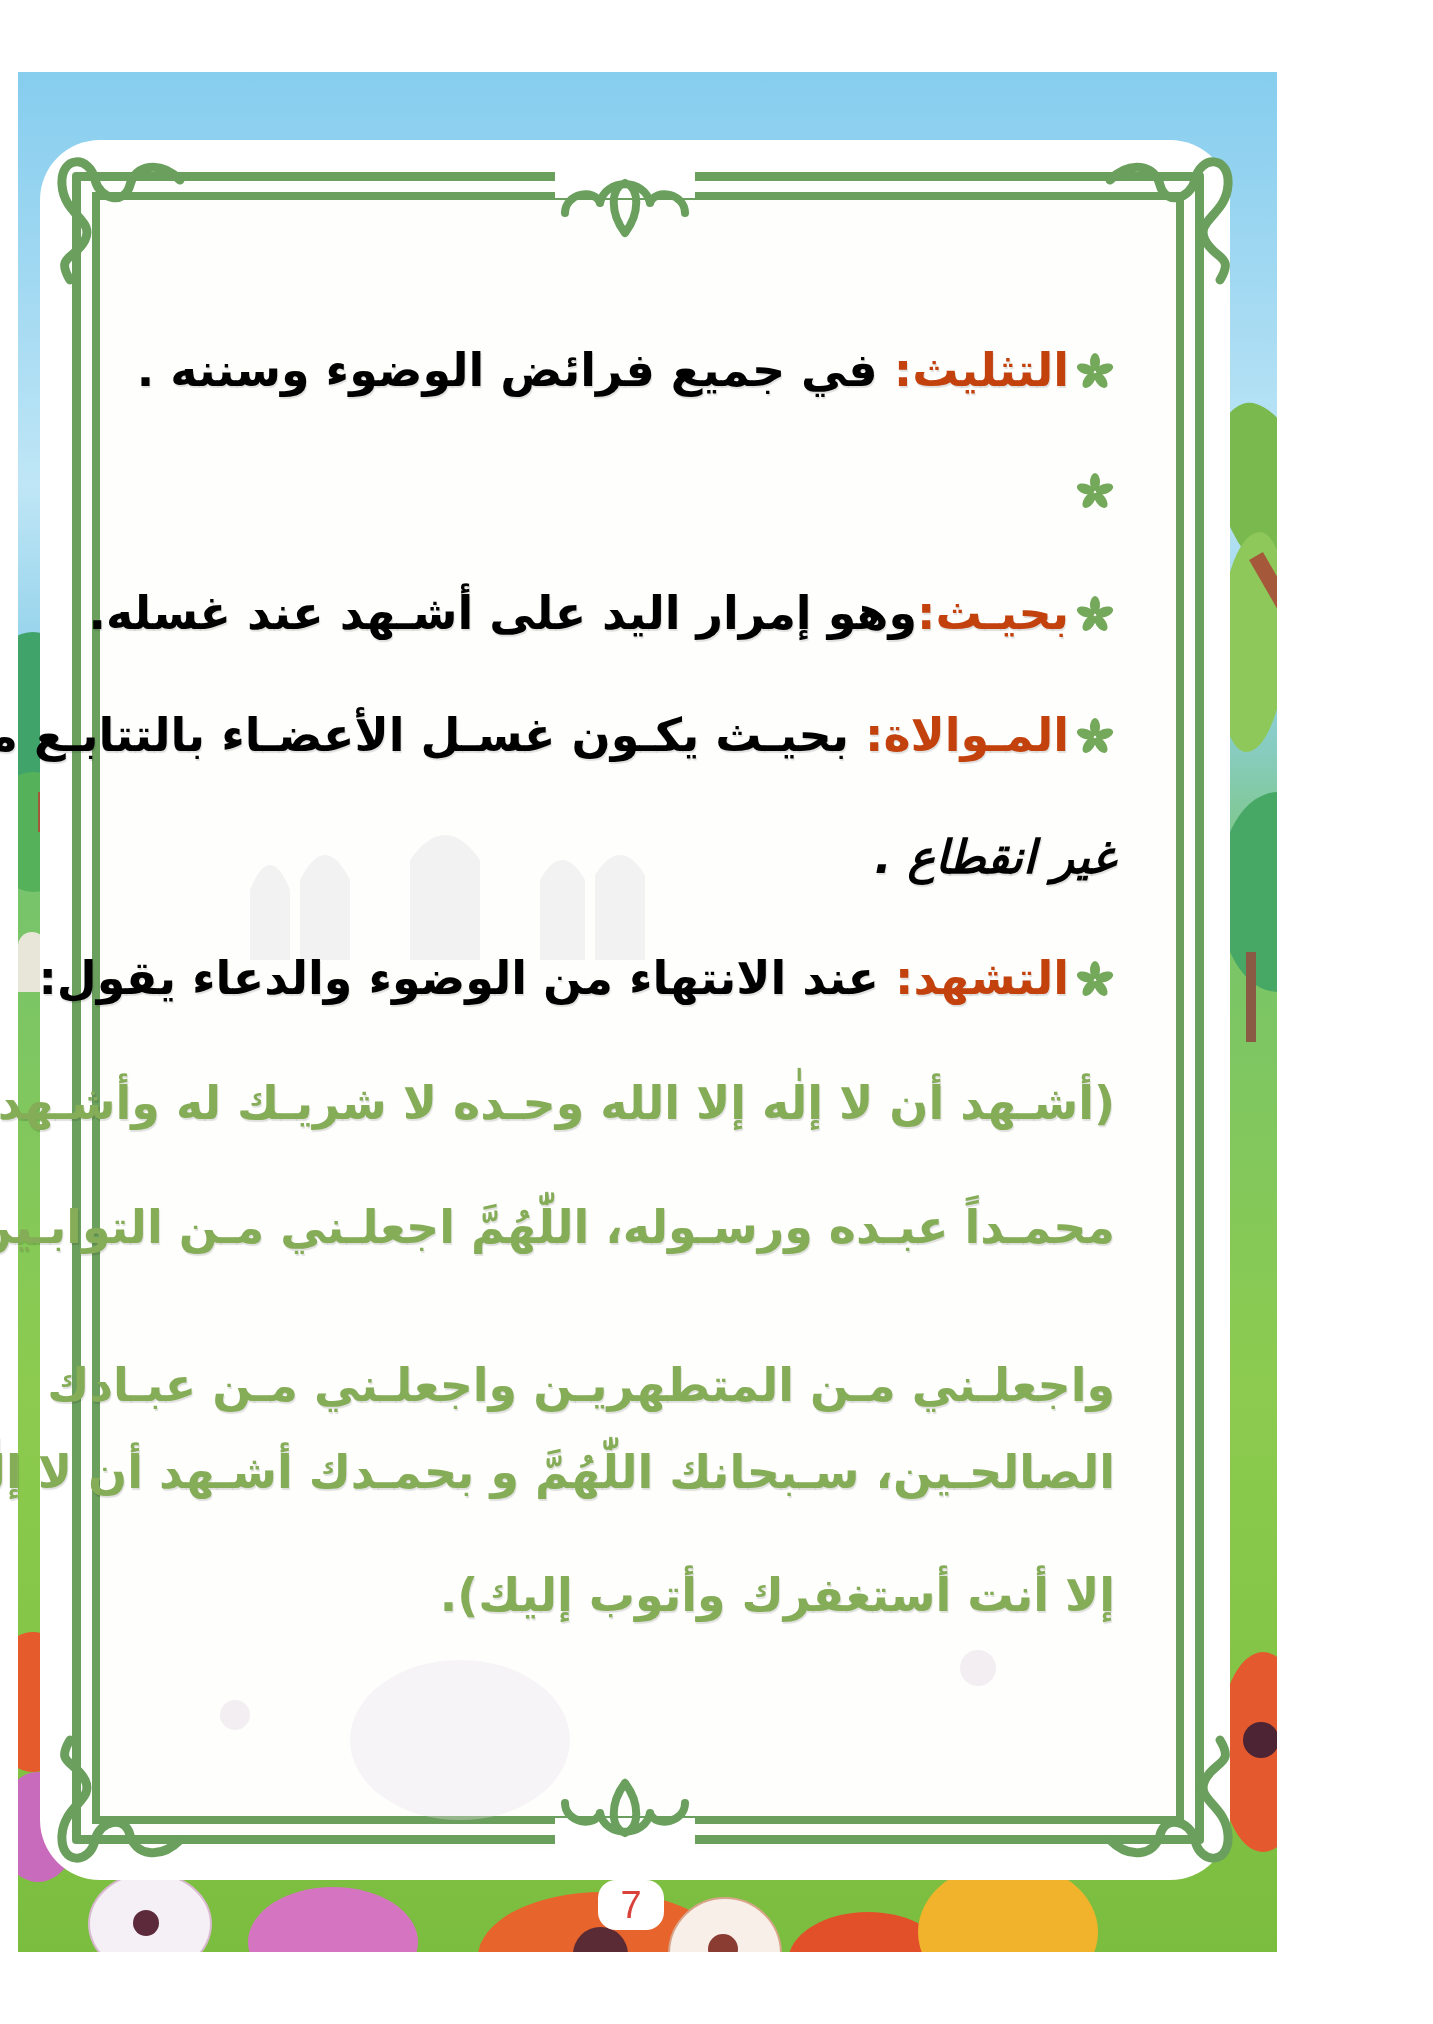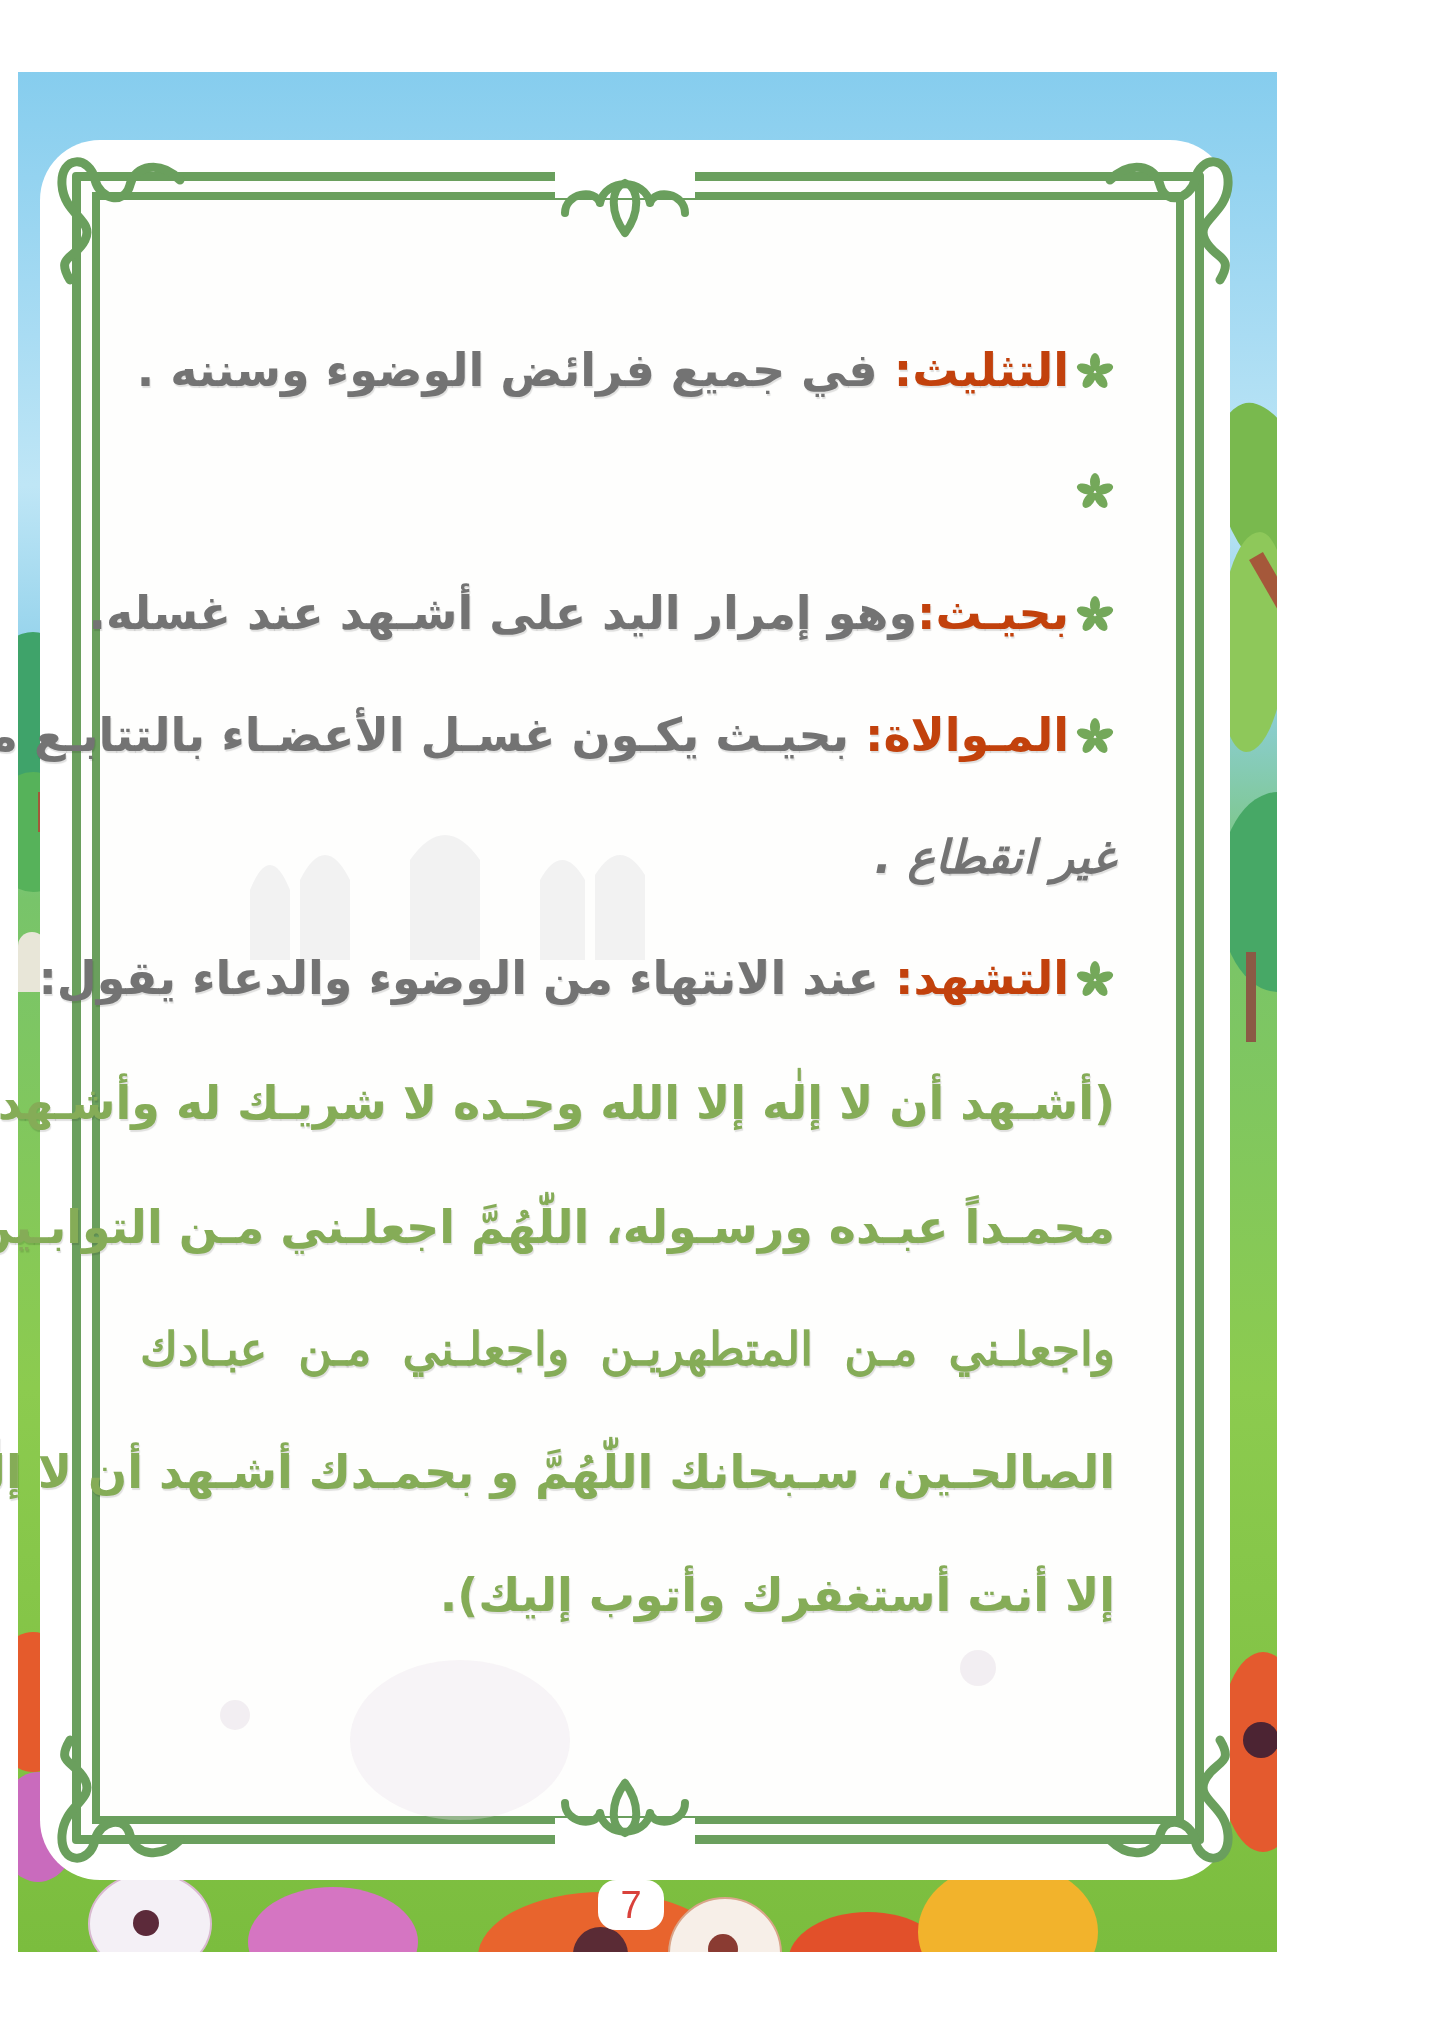--- a/index.html
+++ b/index.html
@@ -39,21 +39,21 @@
 
   .content { position: absolute; left: 140px; top: 340px; width: 975px; direction: rtl; }
   .line {
     position: absolute; right: 0; white-space: nowrap; text-align: right;
     font-family: "DejaVu Sans", sans-serif; font-weight: bold; font-size: 46px; line-height: 60px;
     text-shadow: 1px 2px 1px rgba(0,0,0,.12);
   }
   .line.justify { left: 0; text-align: justify; text-align-last: justify; }
   .bullet { display: inline-block; width: 40px; height: 40px; vertical-align: -6px; margin-left: 6px; }
   .term { color: #c2410c; }
-  .body-text { color: #737373; }
+  .body-text { color: #000000; }
   .dua-text { color: #85ac57; }
 
   .page-number {
     position: absolute; left: 598px; top: 1880px; width: 66px; height: 50px;
     background: #ffffff; border-radius: 18px; text-align: center;
     font-family: "Liberation Sans", sans-serif; font-size: 38px; line-height: 50px; color: #d9413b;
   }
 </style>
 </head>
 <body>
@@ -177,18 +177,18 @@
           <ellipse cx="20" cy="10" rx="5" ry="9" transform="rotate(72 20 20)"></ellipse>
           <ellipse cx="20" cy="10" rx="5" ry="9" transform="rotate(144 20 20)"></ellipse>
           <ellipse cx="20" cy="10" rx="5" ry="9" transform="rotate(216 20 20)"></ellipse>
           <ellipse cx="20" cy="10" rx="5" ry="9" transform="rotate(288 20 20)"></ellipse>
         </g>
       </svg><span class="term">التشهد:</span><span class="body-text"> عند الانتهاء من الوضوء والدعاء يقول:</span>
   </div>
 
   <div class="line justify dua-text" style="top:733px;">(أشـهد أن لا إلٰه إلا الله وحـده لا شريـك له وأشـهد أن</div>
   <div class="line justify dua-text" style="top:857px;">محمـداً عبـده ورسـوله، اللّٰهُمَّ اجعلـني مـن التوابـين</div>
-  <div class="line justify dua-text" style="top:980px;font-family:Liberation Serif, serif;">واجعلـني مـن المتطهريـن واجعلـني مـن عبـادك</div>
+  <div class="line justify dua-text" style="top:1015px;">واجعلـني مـن المتطهريـن واجعلـني مـن عبـادك</div>
   <div class="line justify dua-text" style="top:1102px;">الصالحـين، سـبحانك اللّٰهُمَّ و بحمـدك أشـهد أن لا إلٰه</div>
   <div class="line dua-text" style="top:1225px;">إلا أنت أستغفرك وأتوب إليك).</div>
 </div>
 
 <div class="page-number">7</div>
 
 </body></html>

